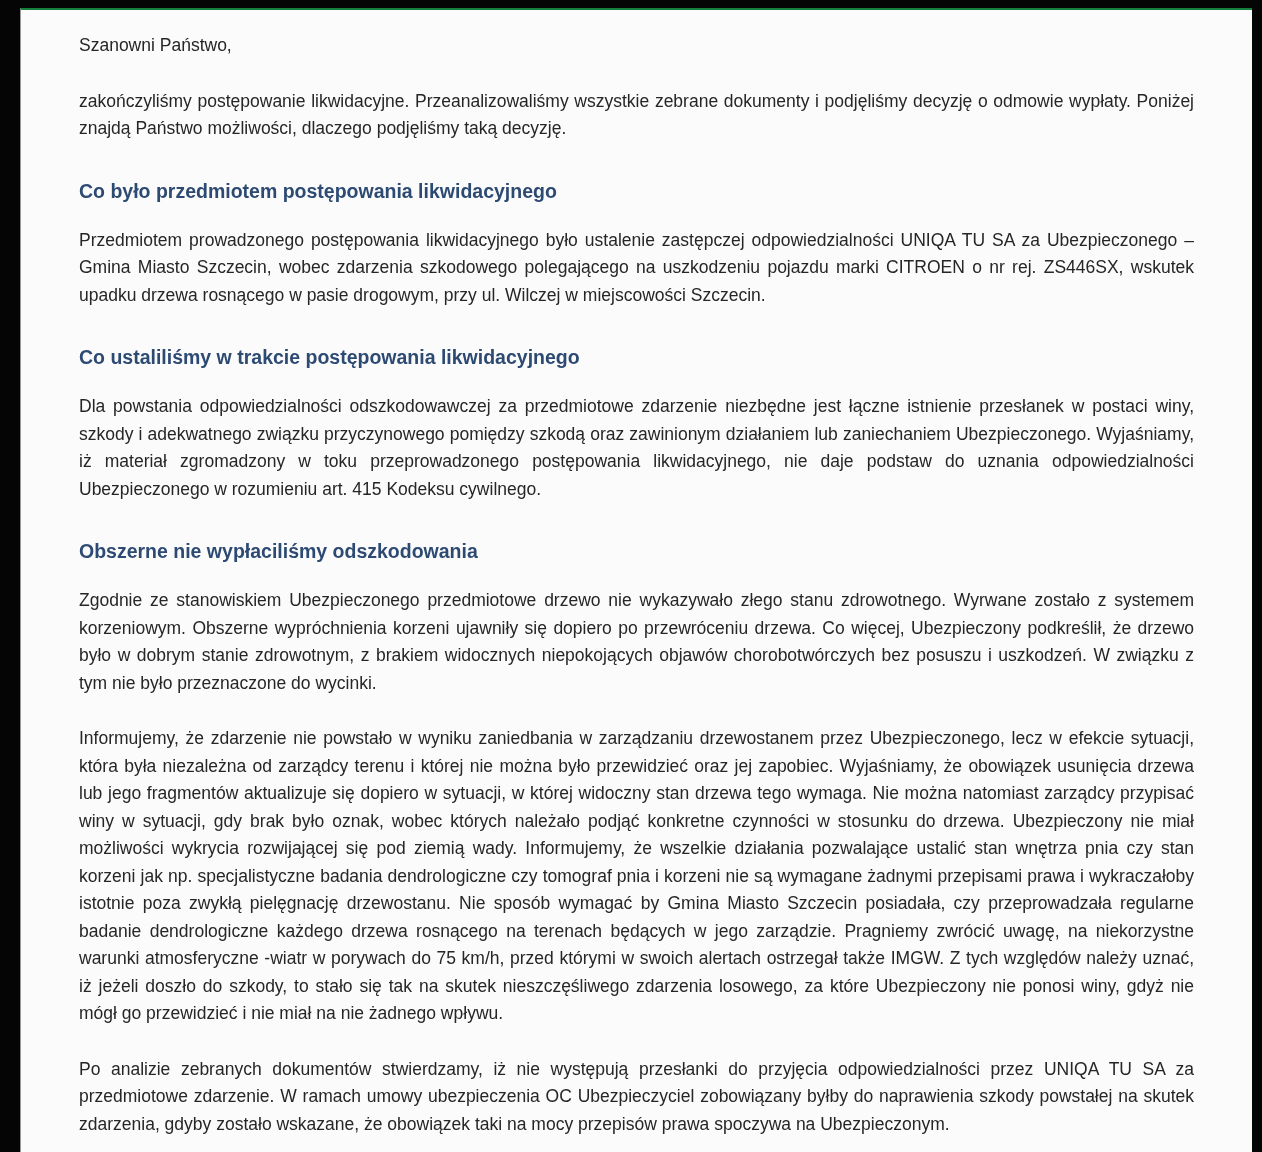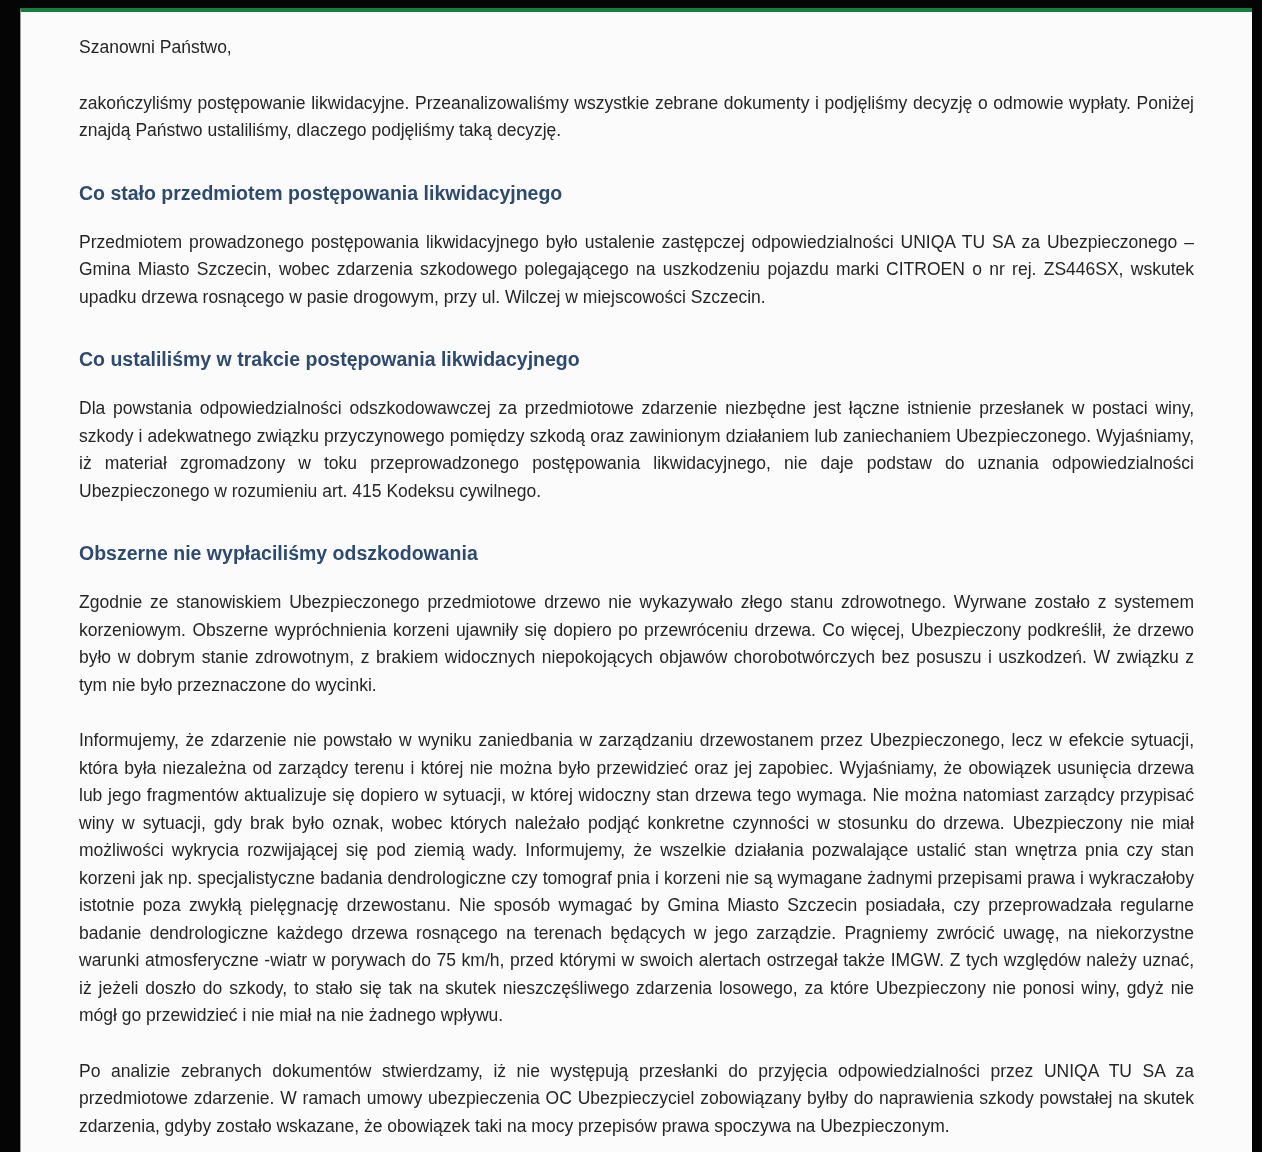--- a/index.html
+++ b/index.html
@@ -16,21 +16,21 @@
     font-family: "Liberation Sans", sans-serif;
   }
   .paper {
     position: absolute;
     left: 20px;
     top: 8px;
     width: 1232px;
     height: 1144px;
     background: #fbfbfb;
     border-left: 1px solid #9a9a9a;
-    border-top: 4px solid #15803d;
+    border-top: 2px solid #15803d;
     box-sizing: border-box;
   }
   .content {
     padding: 22px 58px 0 58px;
     color: #262626;
     font-size: 17.5px;
     line-height: 27.5px;
   }
   .content p {
     margin: 0 0 28px 0;
@@ -49,23 +49,23 @@
 </style>
 </head>
 <body>
 
 <div class="canvas">
   <div class="paper">
     <div class="content">
 
       <p class="salutation">Szanowni Państwo,</p>
 
-      <p>zakończyliśmy postępowanie likwidacyjne. Przeanalizowaliśmy wszystkie zebrane dokumenty i podjęliśmy decyzję o odmowie wypłaty. Poniżej znajdą Państwo ustaliliśmy, dlaczego podjęliśmy taką decyzję.</p>
+      <p>zakończyliśmy postępowanie likwidacyjne. Przeanalizowaliśmy wszystkie zebrane dokumenty i podjęliśmy decyzję o odmowie wypłaty. Poniżej znajdą Państwo możliwości, dlaczego podjęliśmy taką decyzję.</p>
 
-      <h2>Co stało przedmiotem postępowania likwidacyjnego</h2>
+      <h2>Co było przedmiotem postępowania likwidacyjnego</h2>
 
       <p>Przedmiotem prowadzonego postępowania likwidacyjnego było ustalenie zastępczej odpowiedzialności UNIQA TU SA za Ubezpieczonego – Gmina Miasto Szczecin, wobec zdarzenia szkodowego polegającego na uszkodzeniu pojazdu marki CITROEN o nr rej. ZS446SX, wskutek upadku drzewa rosnącego w pasie drogowym, przy ul. Wilczej w miejscowości Szczecin.</p>
 
       <h2>Co ustaliliśmy w trakcie postępowania likwidacyjnego</h2>
 
       <p>Dla powstania odpowiedzialności odszkodowawczej za przedmiotowe zdarzenie niezbędne jest łączne istnienie przesłanek w postaci winy, szkody i adekwatnego związku przyczynowego pomiędzy szkodą oraz zawinionym działaniem lub zaniechaniem Ubezpieczonego. Wyjaśniamy, iż materiał zgromadzony w toku przeprowadzonego postępowania likwidacyjnego, nie daje podstaw do uznania odpowiedzialności Ubezpieczonego w rozumieniu art. 415 Kodeksu cywilnego.</p>
 
       <h2>Obszerne nie wypłaciliśmy odszkodowania</h2>
 
       <p>Zgodnie ze stanowiskiem Ubezpieczonego przedmiotowe drzewo nie wykazywało złego stanu zdrowotnego. Wyrwane zostało z systemem korzeniowym. Obszerne wypróchnienia korzeni ujawniły się dopiero po przewróceniu drzewa. Co więcej, Ubezpieczony podkreślił, że drzewo było w dobrym stanie zdrowotnym, z brakiem widocznych niepokojących objawów chorobotwórczych bez posuszu i uszkodzeń. W związku z tym nie było przeznaczone do wycinki.</p>

